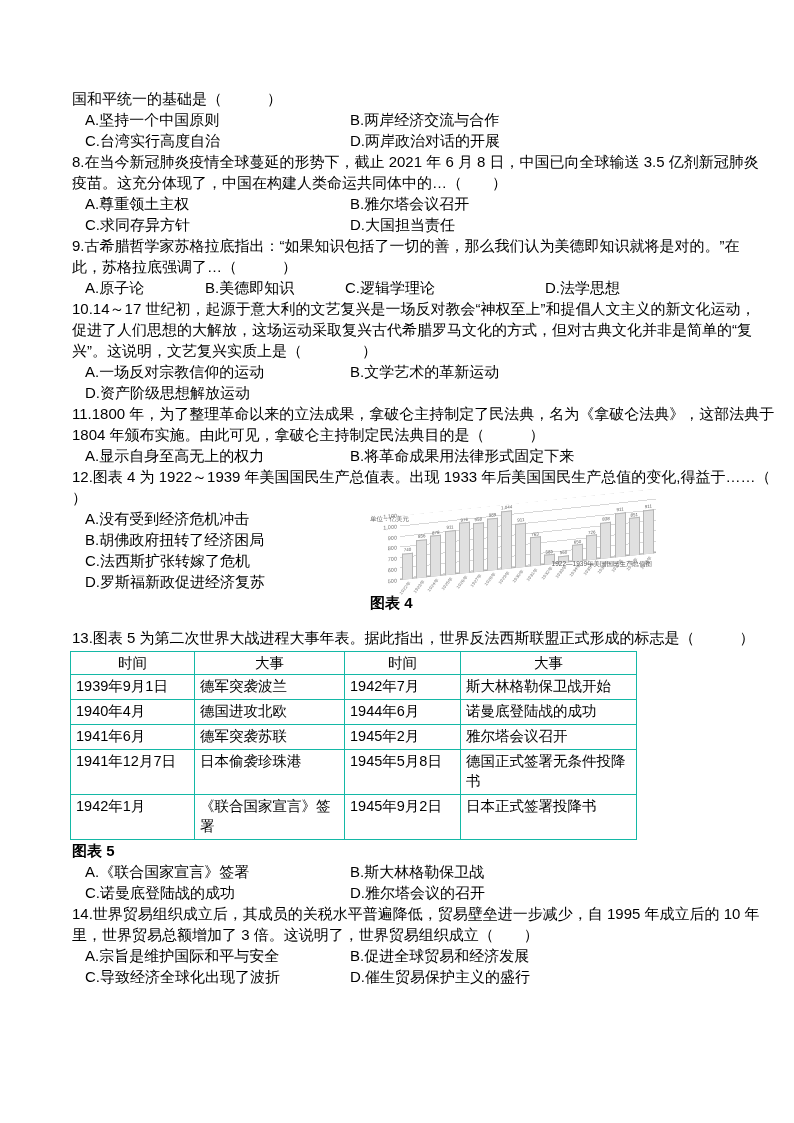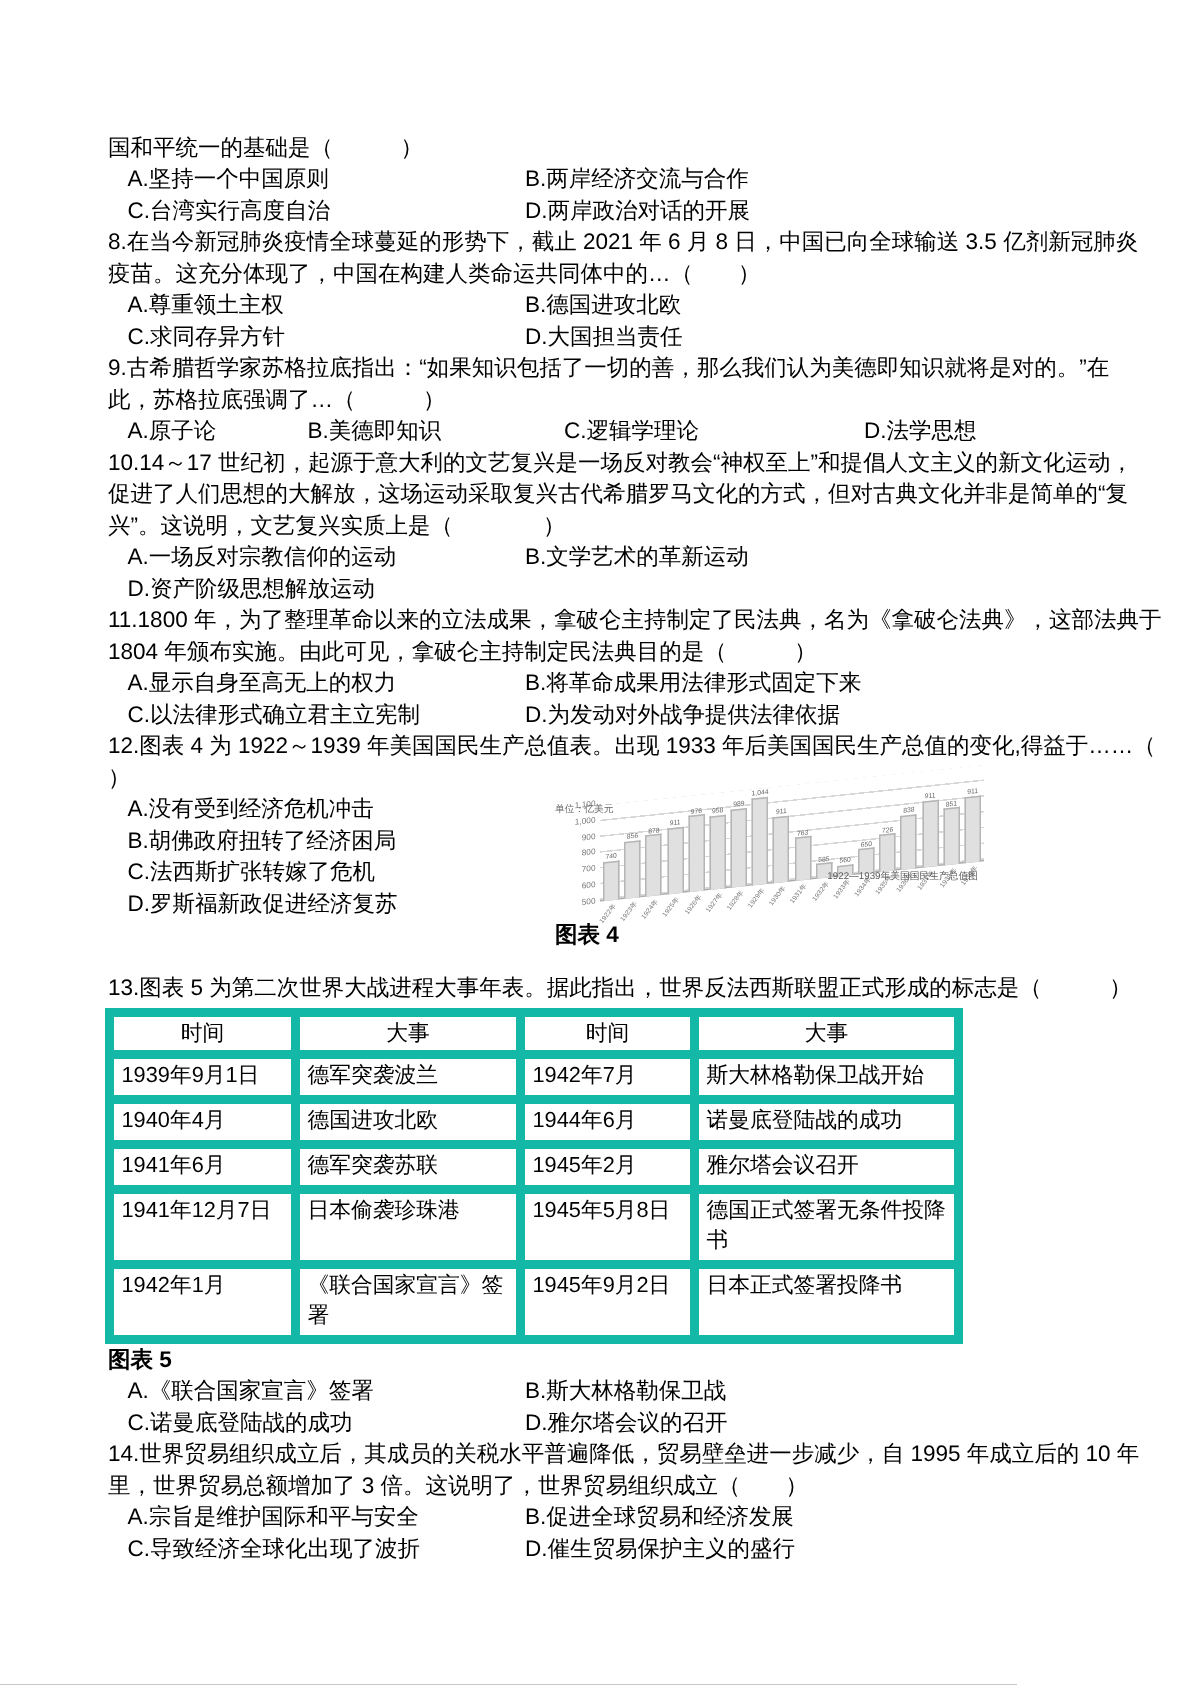--- a/index.html
+++ b/index.html
@@ -4,31 +4,31 @@
 <style>
   html,body{margin:0;padding:0;background:#9a9a9a;}
   .page{position:relative;width:794px;height:1123px;margin:0 auto;background:#ffffff;
         font-family:"Liberation Sans","DejaVu Sans",sans-serif;font-size:15px;line-height:21px;color:#000;
         overflow:hidden;}
   .content{position:absolute;left:72px;top:88px;width:652px;}
   p.line{margin:0;white-space:nowrap;}
   .opt-row{display:flex;padding-left:13px;white-space:nowrap;}
   .opt{flex:none;}
   .o1{width:265px;}
-  .w120{width:120px;}.w140{width:140px;}.w200{width:200px;margin-left:31px;}
+  .w120{width:120px;}.w140{width:140px;}.w200{width:200px;}
   .opt-indent{padding-left:13px;}
   .fig-caption{font-weight:bold;margin:0;}
   .q12block{position:relative;}
   .q12cap{margin-left:298px;width:288px;}
   .q13block{margin-top:14px;}
 
   
   table.events{border-collapse:collapse;table-layout:fixed;width:566px;margin:3px 0 0 -2px;
                font-size:14.5px;line-height:20px;}
-  table.events th,table.events td{border:6px solid #14b8a6;padding:1px 5px;vertical-align:top;
+  table.events th,table.events td{border:1px solid #14b8a6;padding:1px 5px;vertical-align:top;
                font-weight:normal;overflow:hidden;}
   table.events th{text-align:center;}
   table.events tr.single td{height:22px;}
   table.events tr.double td{height:42px;}
 
   
   .chart{position:absolute;left:298px;top:40px;width:288px;height:90px;}
   .chart-unit{position:absolute;left:0;top:2px;font-size:6.5px;color:#666;white-space:nowrap;}
   .chart-skew{position:absolute;left:30px;top:10px;right:2px;bottom:16px;
               transform:skewY(-6deg);transform-origin:0 100%;}
@@ -62,21 +62,21 @@
         <span class="opt o1">C.台湾实行高度自治</span>
         <span class="opt">D.两岸政治对话的开展</span>
       </div>
     </div>
 
     <div>
       <p class="line">8.在当今新冠肺炎疫情全球蔓延的形势下，截止 2021 年 6 月 8 日，中国已向全球输送 3.5 亿剂新冠肺炎</p>
       <p class="line">疫苗。这充分体现了，中国在构建人类命运共同体中的…（　　）</p>
       <div class="opt-row">
         <span class="opt o1">A.尊重领土主权</span>
-        <span class="opt">B.德国进攻北欧</span>
+        <span class="opt">B.雅尔塔会议召开</span>
       </div>
       <div class="opt-row">
         <span class="opt o1">C.求同存异方针</span>
         <span class="opt">D.大国担当责任</span>
       </div>
     </div>
 
     <div>
       <p class="line">9.古希腊哲学家苏格拉底指出：“如果知识包括了一切的善，那么我们认为美德即知识就将是对的。”在</p>
       <p class="line">此，苏格拉底强调了…（　　　）</p>
@@ -100,24 +100,20 @@
         <span class="opt">D.资产阶级思想解放运动</span>
       </div>
     </div>
 
     <div>
       <p class="line">11.1800 年，为了整理革命以来的立法成果，拿破仑主持制定了民法典，名为《拿破仑法典》，这部法典于</p>
       <p class="line">1804 年颁布实施。由此可见，拿破仑主持制定民法典目的是（　　　）</p>
       <div class="opt-row">
         <span class="opt o1">A.显示自身至高无上的权力</span>
         <span class="opt">B.将革命成果用法律形式固定下来</span>
-      </div>
-      <div class="opt-row">
-        <span class="opt o1">C.以法律形式确立君主立宪制</span>
-        <span class="opt">D.为发动对外战争提供法律依据</span>
       </div>
     </div>
 
     <div class="q12block">
       <p class="line">12.图表 4 为 1922～1939 年美国国民生产总值表。出现 1933 年后美国国民生产总值的变化,得益于……（</p>
       <p class="line">）</p>
       <p class="line opt-indent">A.没有受到经济危机冲击</p>
       <p class="line opt-indent">B.胡佛政府扭转了经济困局</p>
       <p class="line opt-indent">C.法西斯扩张转嫁了危机</p>
       <p class="line opt-indent">D.罗斯福新政促进经济复苏</p>

